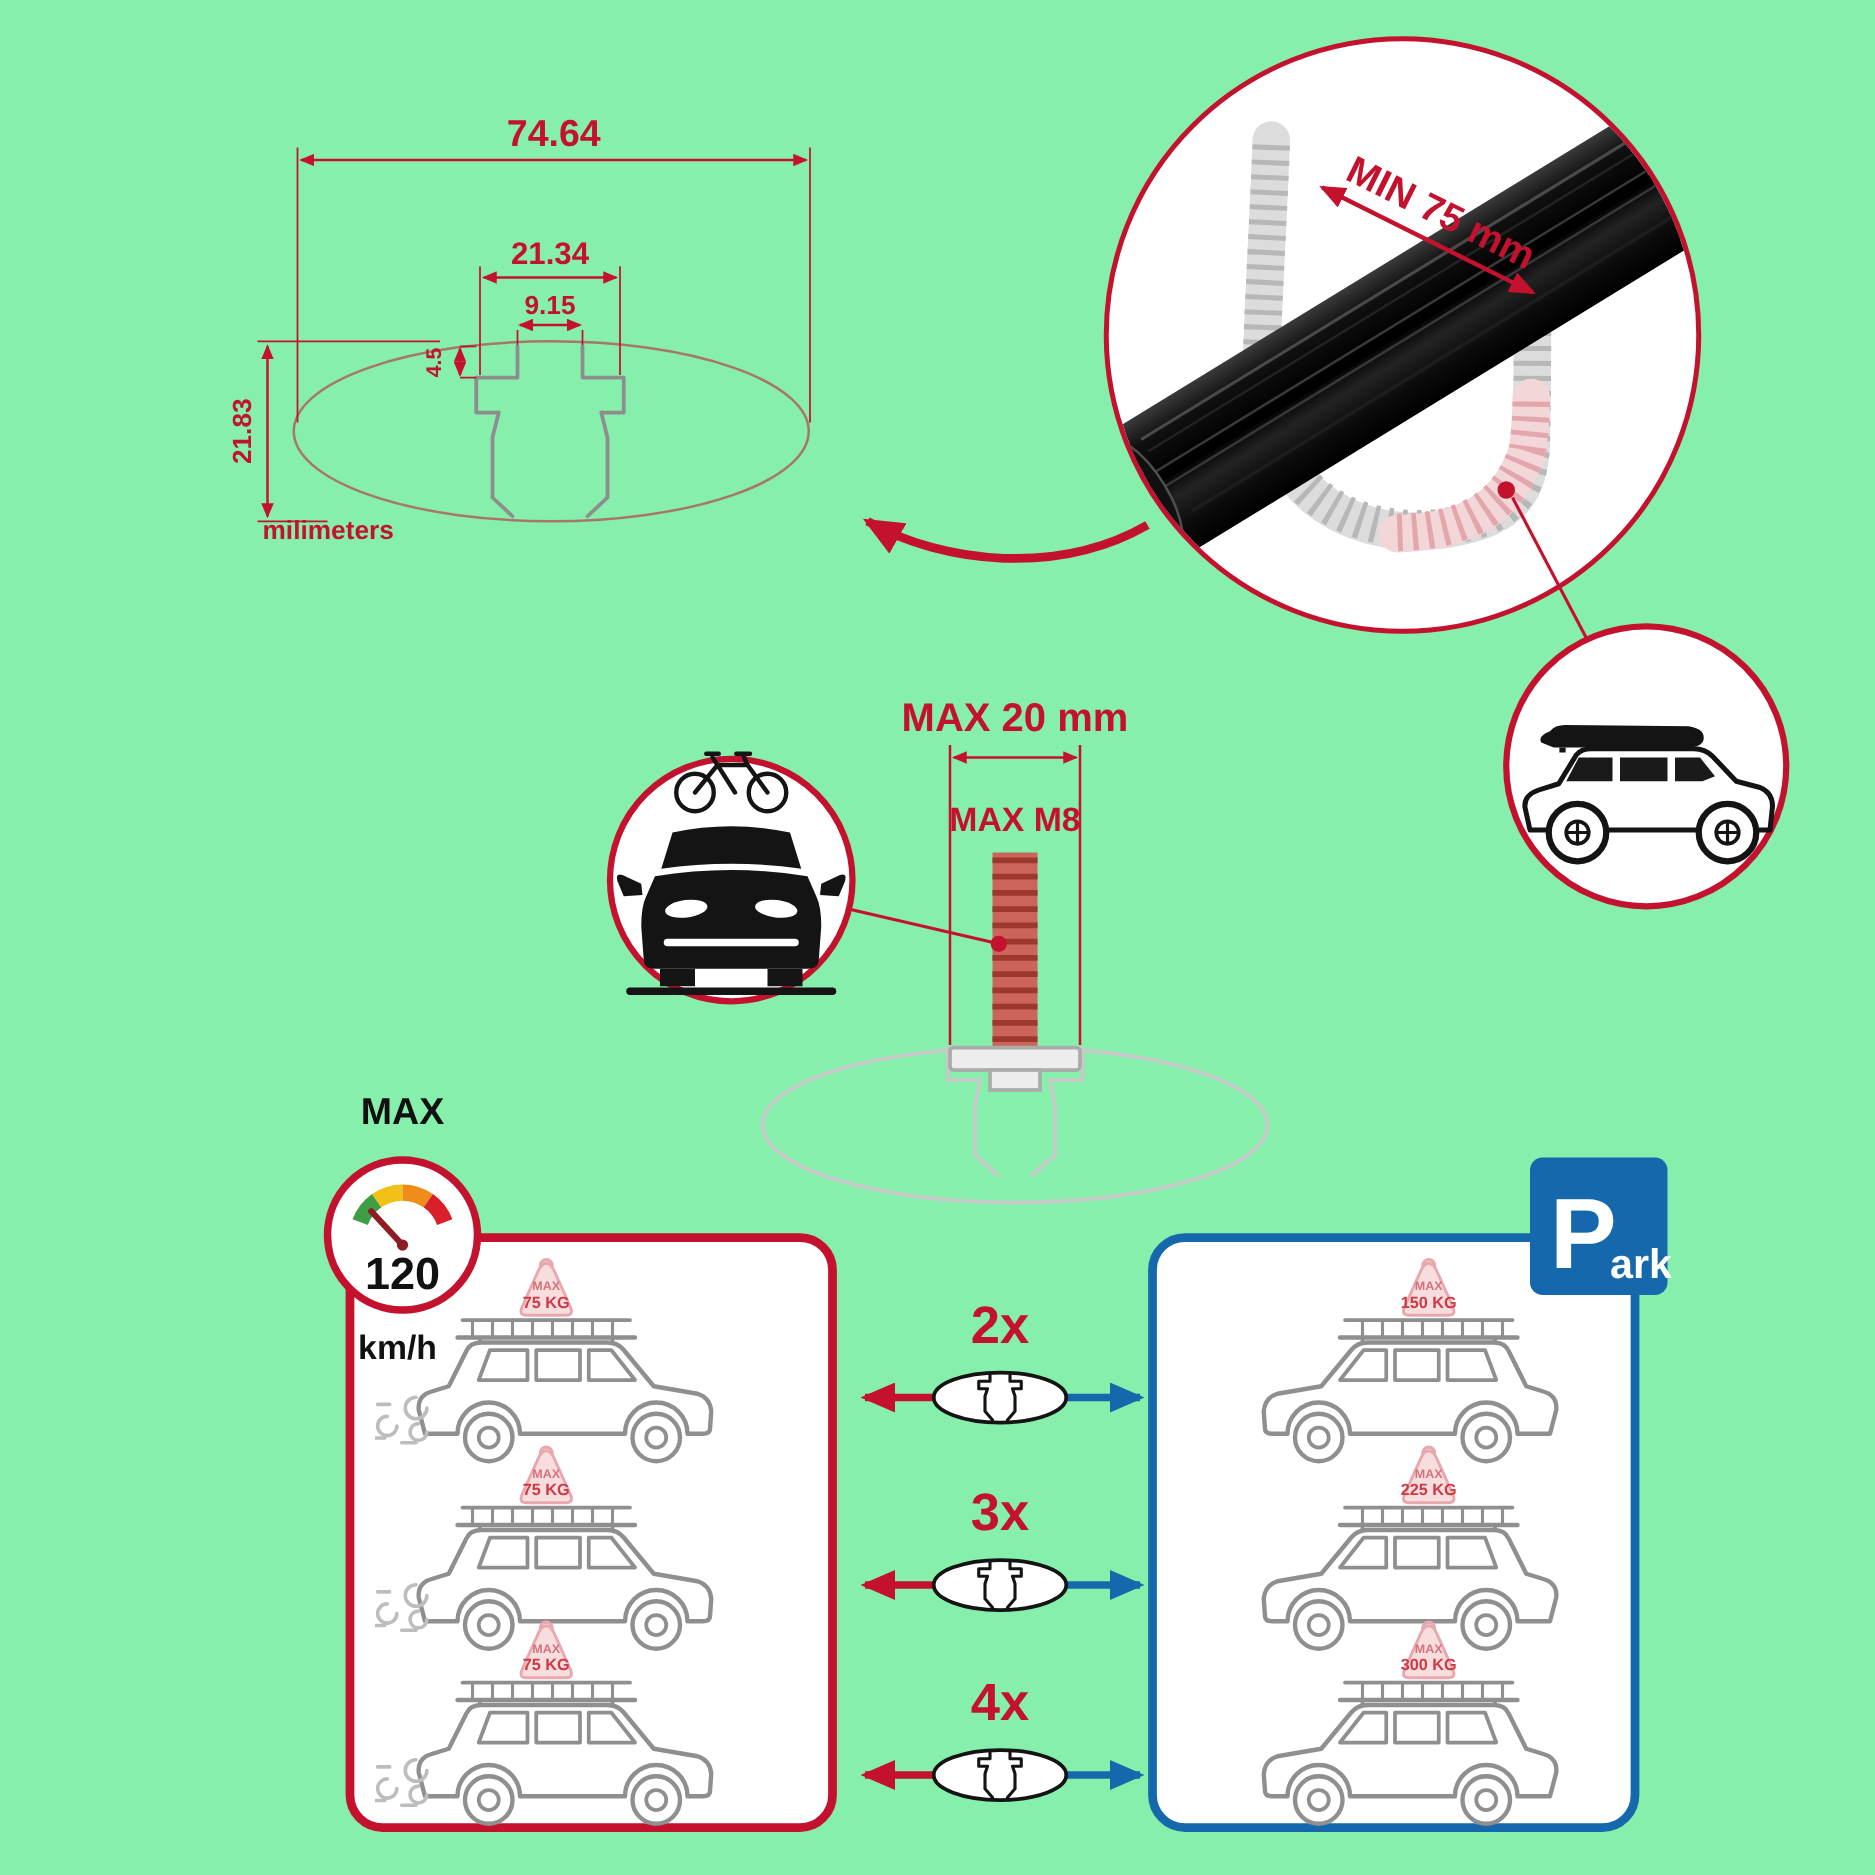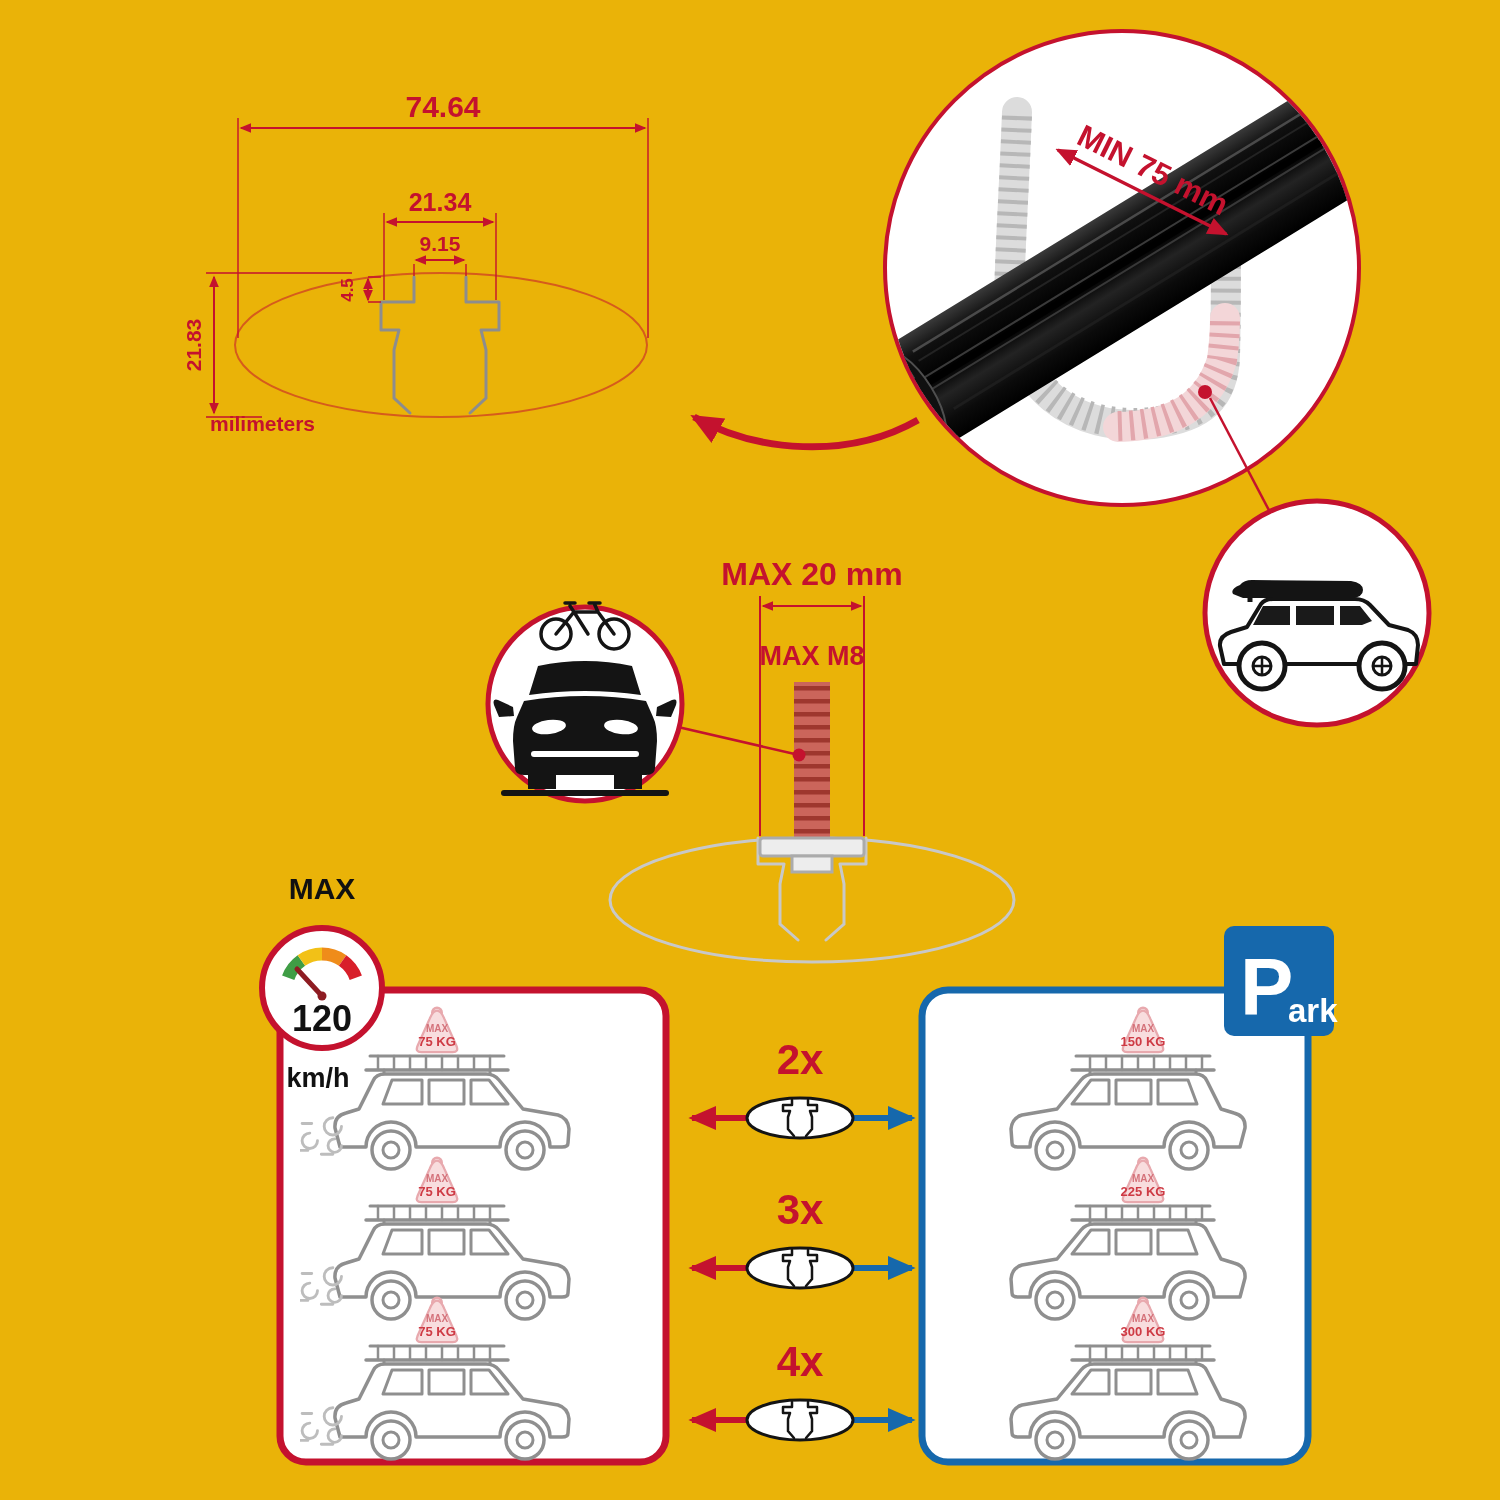--- a/index.html
+++ b/index.html
@@ -1,16 +1,16 @@
 <!DOCTYPE html>
 <html><head>
 <meta charset="utf-8">
 <style>
   html,body{margin:0;padding:0;background:#ffffff;}
-  .stage{position:relative;width:1500px;height:1500px;background:#eab308;overflow:hidden;}
+  .stage{position:relative;width:1500px;height:1500px;background:#86efac;overflow:hidden;}
   .stage > svg{position:absolute;left:0;top:0;}
   text{font-family:"Liberation Sans",sans-serif;}
   .dimtxt{fill:#C4122E;font-weight:700;}
   .blktxt{fill:#111111;font-weight:700;}
   .tc{text-anchor:middle;}
 </style>
 </head>
 <body>
 
 <div class="stage">

